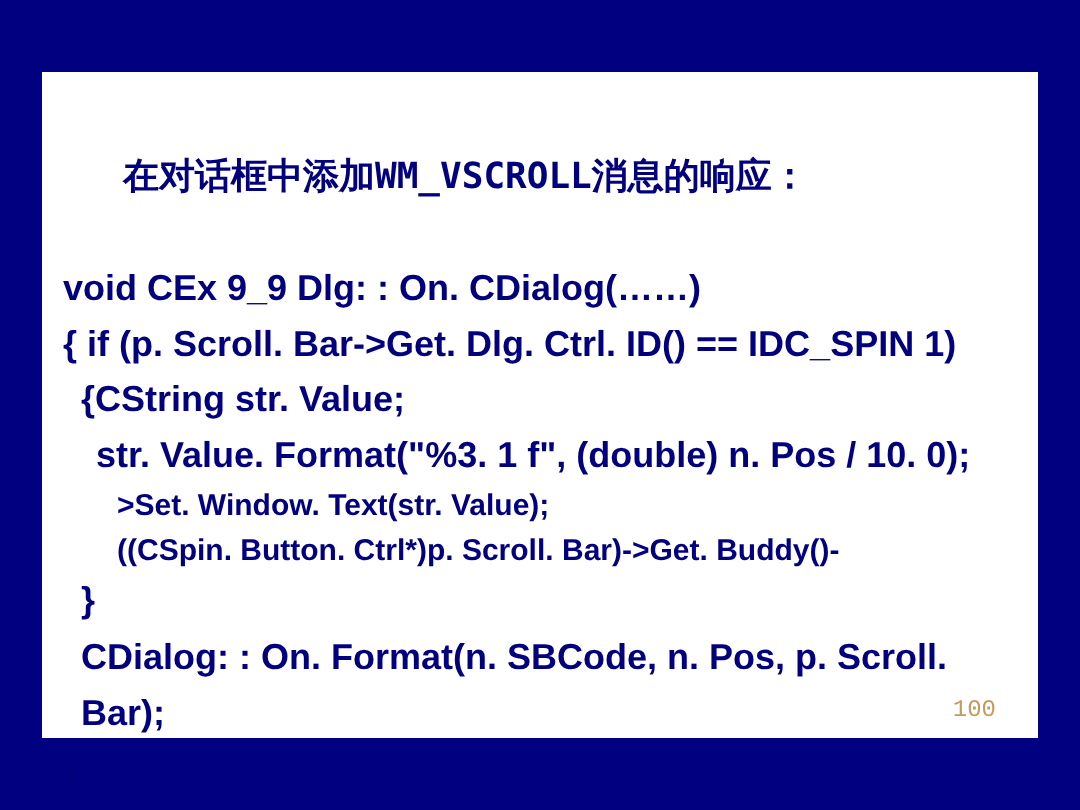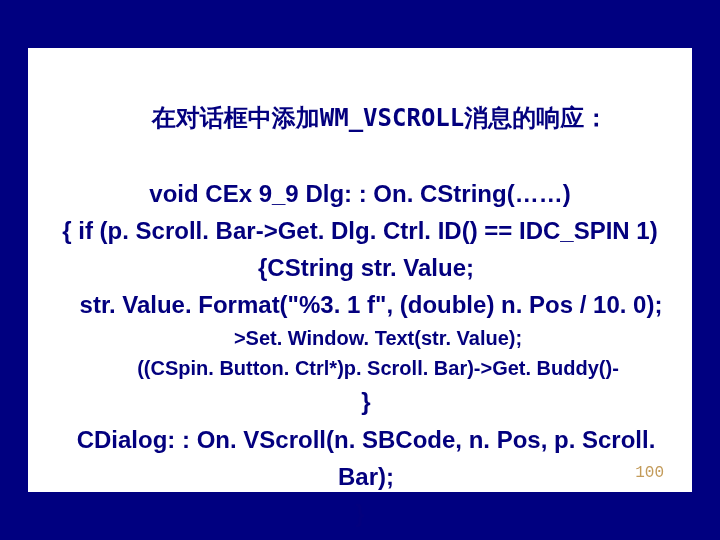--- a/index.html
+++ b/index.html
@@ -12,21 +12,20 @@
   body {
     background: #000080;
     font-family: Arial, "Microsoft YaHei", SimHei, sans-serif;
     color: #000080;
   }
   .slide {
     width: 720px;
     height: 400px;
     position: relative;
     box-sizing: border-box;
-    text-align: center;
   }
   .content-box {
     position: absolute;
     left: 28px;
     top: 48px;
     width: 664px;
     height: 444px;
     background: #ffffff;
     padding: 14px 14px 14px 14px;
     box-sizing: border-box;
@@ -60,25 +59,25 @@
 </head>
 <body>
 
 <div class="slide">
   <div class="content-box">
 
     <div class="line title-line">
       <span>在对话框中添加</span><span class="wm">WM_VSCROLL</span><span>消息的响应：</span>
     </div>
 
-    <div class="line">void CEx 9_9 Dlg: : On. CString(……)</div>
+    <div class="line">void CEx 9_9 Dlg: : On. CDialog(……)</div>
     <div class="line">{ if (p. Scroll. Bar-&gt;Get. Dlg. Ctrl. ID() == IDC_SPIN 1)</div>
     <div class="line indent1">{CString str. Value;</div>
     <div class="line indent2">str. Value. Format("%3. 1 f", (double) n. Pos / 10. 0);</div>
     <div class="line small indent3">&gt;Set. Window. Text(str. Value);</div>
     <div class="line small indent3">((CSpin. Button. Ctrl*)p. Scroll. Bar)-&gt;Get. Buddy()-</div>
     <div class="line indent1">}</div>
-    <div class="line indent1">CDialog: : On. VScroll(n. SBCode, n. Pos, p. Scroll. Bar);</div>
+    <div class="line indent1">CDialog: : On. Format(n. SBCode, n. Pos, p. Scroll. Bar);</div>
     <div class="line">}</div>
 
     <div class="page-num">100</div>
   </div>
 </div>
 
 </body></html>

